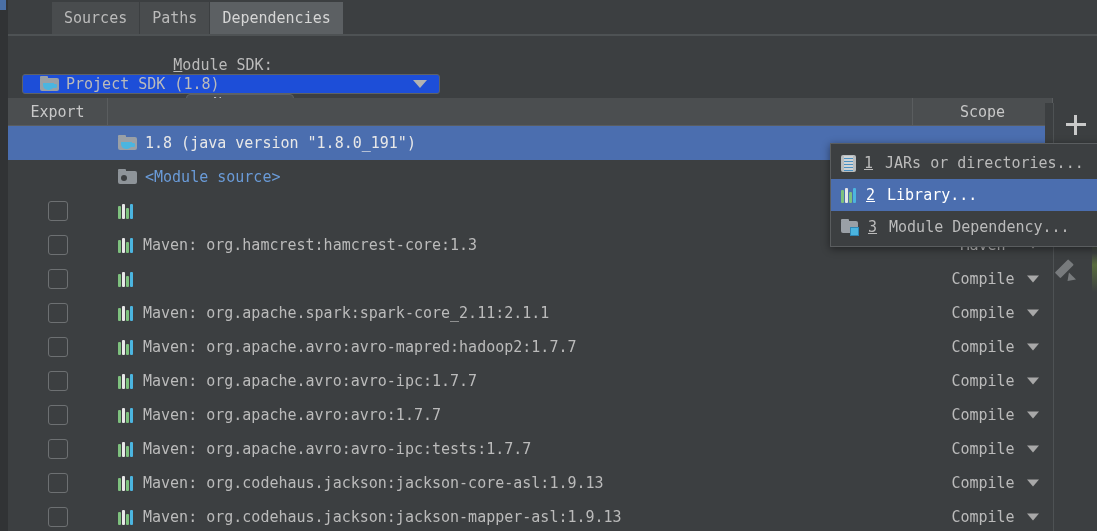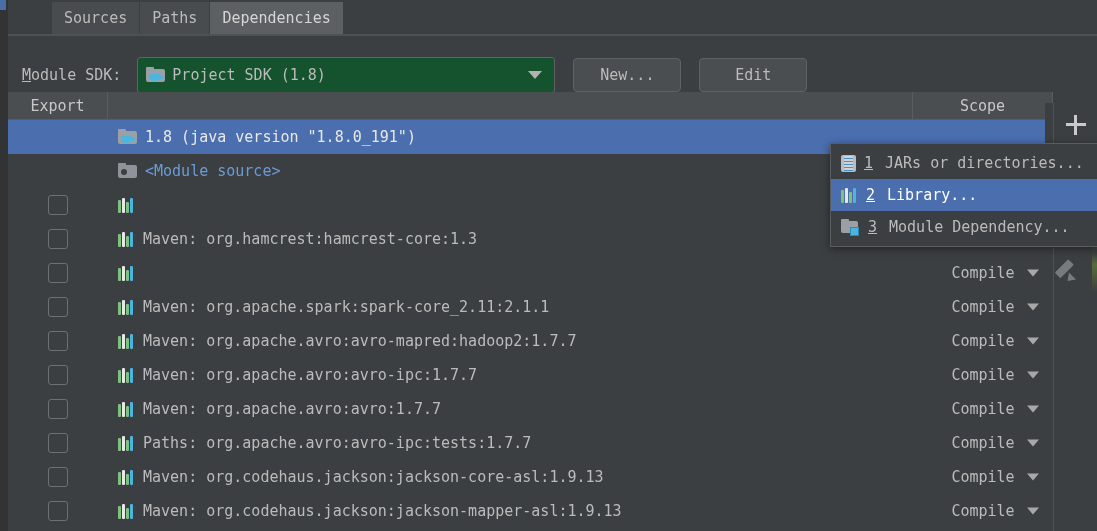--- a/index.html
+++ b/index.html
@@ -19,28 +19,28 @@
   .tabbar { position: absolute; left: 8px; top: 2px; height: 32px; display: flex; align-items: stretch; padding-left: 44px; }
   .tab {
     display: flex; align-items: center; padding: 0 12px;
     font-size: 15px; color: #bbbbbb; background: #494c4e;
     border-right: 1px solid #3c3f41;
   }
   .tab.active { background: #5c6063; color: #d6d6d6; }
   .tabbar-underline { position: absolute; left: 8px; top: 34px; width: 1089px; height: 2px; background: #4e5254; }
 
   
-  .sdk-row { position: absolute; left: 22px; top: 56px; height: 38px; display: flex; align-items: center; }
+  .sdk-row { position: absolute; left: 22px; top: 56px; height: 38px; display: flex; align-items: center; flex-direction: column; }
   .sdk-label { font-size: 15px; color: #bbbbbb; margin-right: 16px; white-space: nowrap; }
   .sdk-label u { text-decoration: underline; }
 
   .combo {
     position: relative; width: 418px; height: 36px;
-    background: #14532d; border: 1px solid #5e6265; border-radius: 3px;
-    display: flex; align-items: center; padding: 0 8px;
+    background: #1d4ed8; border: 1px solid #5e6265; border-radius: 3px;
+    display: flex; align-items: center; padding: 0 17px;
   }
   .combo-text { font-size: 15px; color: #bbbbbb; margin-left: 7px; }
   .combo-arrow {
     position: absolute; right: 12px; top: 50%; transform: translateY(-50%);
     width: 0; height: 0; border-left: 7px solid transparent; border-right: 7px solid transparent;
     border-top: 8px solid #b2b2b2;
   }
 
   .btn {
     height: 34px; min-width: 108px; margin-left: 18px;
@@ -50,21 +50,21 @@
   }
 
   
   .ico-sdk { position: relative; width: 19px; height: 16px; flex: 0 0 19px; }
   .ico-sdk .f-back { position: absolute; left: 0; top: 2px; width: 19px; height: 13px; background: #9aa0a6; border-radius: 1px 2px 2px 2px; }
   .ico-sdk .f-tab  { position: absolute; left: 0; top: 0px; width: 8px; height: 3px; background: #9aa0a6; border-radius: 1px; }
   .ico-sdk .cup    { position: absolute; left: 3px; top: 7px; width: 11px; height: 7px; background: #4bb5e0; border-radius: 0 0 5px 5px; }
   .ico-sdk .handle { position: absolute; left: 12px; top: 8px; width: 5px; height: 4px; border: 2px solid #4bb5e0; border-left: none; border-radius: 0 4px 4px 0; }
 
   
-  .table { position: absolute; left: 8px; top: 92px; width: 1045px; height: 428px; background: #3c3f41; }
+  .table { position: absolute; left: 8px; top: 98px; width: 1045px; height: 428px; background: #3c3f41; }
   .thead { display: flex; height: 28px; background: #4b4e50; border-bottom: 1px solid #5a5d5f; }
   .th {
     font-size: 15px; color: #c8c8c8; display: flex; align-items: center; justify-content: center;
     border-right: 1px solid #5a5d5f; height: 28px;
   }
   .th-export { width: 100px; }
   .th-name { flex: 1 1 auto; }
   .th-scope { width: 140px; }
 
   .rows { position: relative; }
@@ -342,21 +342,21 @@
           <div class="cell-export">
             <span class="chk"></span>
           </div>
           <div class="cell-name">
             <span class="ico-lib">
               <i class="b1"></i>
               <i class="b2"></i>
               <i class="b3"></i>
               <i class="b4"></i>
             </span>
-            <span class="row-text">Paths: org.apache.avro:avro-ipc:tests:1.7.7</span>
+            <span class="row-text">Maven: org.apache.avro:avro-ipc:tests:1.7.7</span>
           </div>
           <div class="cell-scope">
             <span class="scope-text">Compile</span>
             <span class="scope-arrow"></span>
           </div>
         </div>
         <div class="row">
           <div class="cell-export">
             <span class="chk"></span>
           </div>

